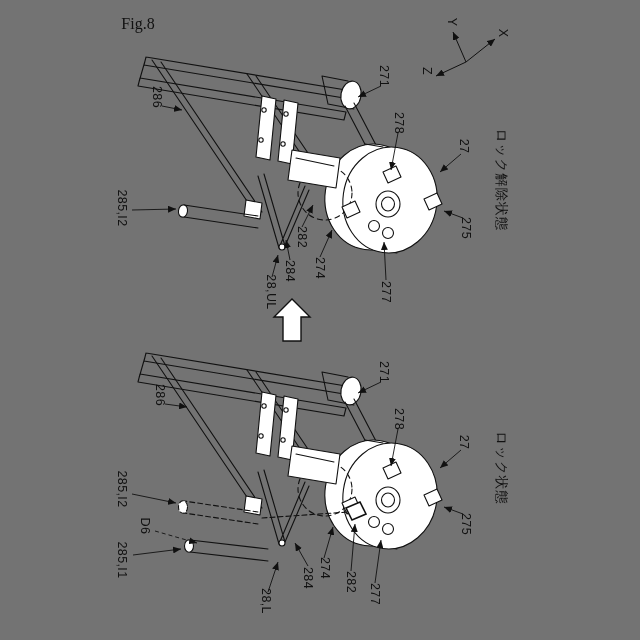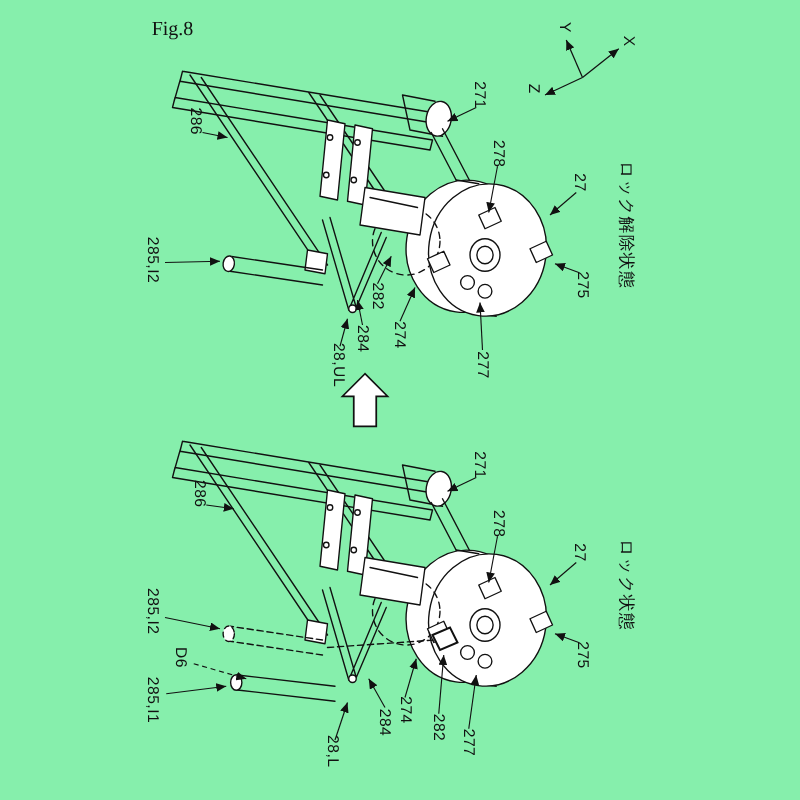--- a/index.html
+++ b/index.html
@@ -1,16 +1,16 @@
 <!DOCTYPE html>
 <html><head>
 <meta charset="utf-8">
 <style>
   html,body{margin:0;padding:0;background:#fff;}
-  .page{position:relative;width:640px;height:640px;background:#86efac;overflow:hidden;
+  .page{position:relative;width:640px;height:640px;background:#737373;overflow:hidden;
         font-family:"Liberation Sans",sans-serif;color:#111;}
   .lbl{position:absolute;transform:translate(-50%,-50%) rotate(90deg);
        font-size:12.5px;letter-spacing:.4px;white-space:nowrap;color:#111;}
   .state-lbl{position:absolute;transform:translate(-50%,-50%) rotate(90deg);
        font-size:13.5px;letter-spacing:1px;white-space:nowrap;color:#111;}
   .fig-title{position:absolute;left:138px;top:24px;transform:translate(-50%,-50%);
        font-family:"Liberation Serif",serif;font-size:16px;color:#111;}
   svg{position:absolute;left:0;top:0;}
 </style>
 </head>

